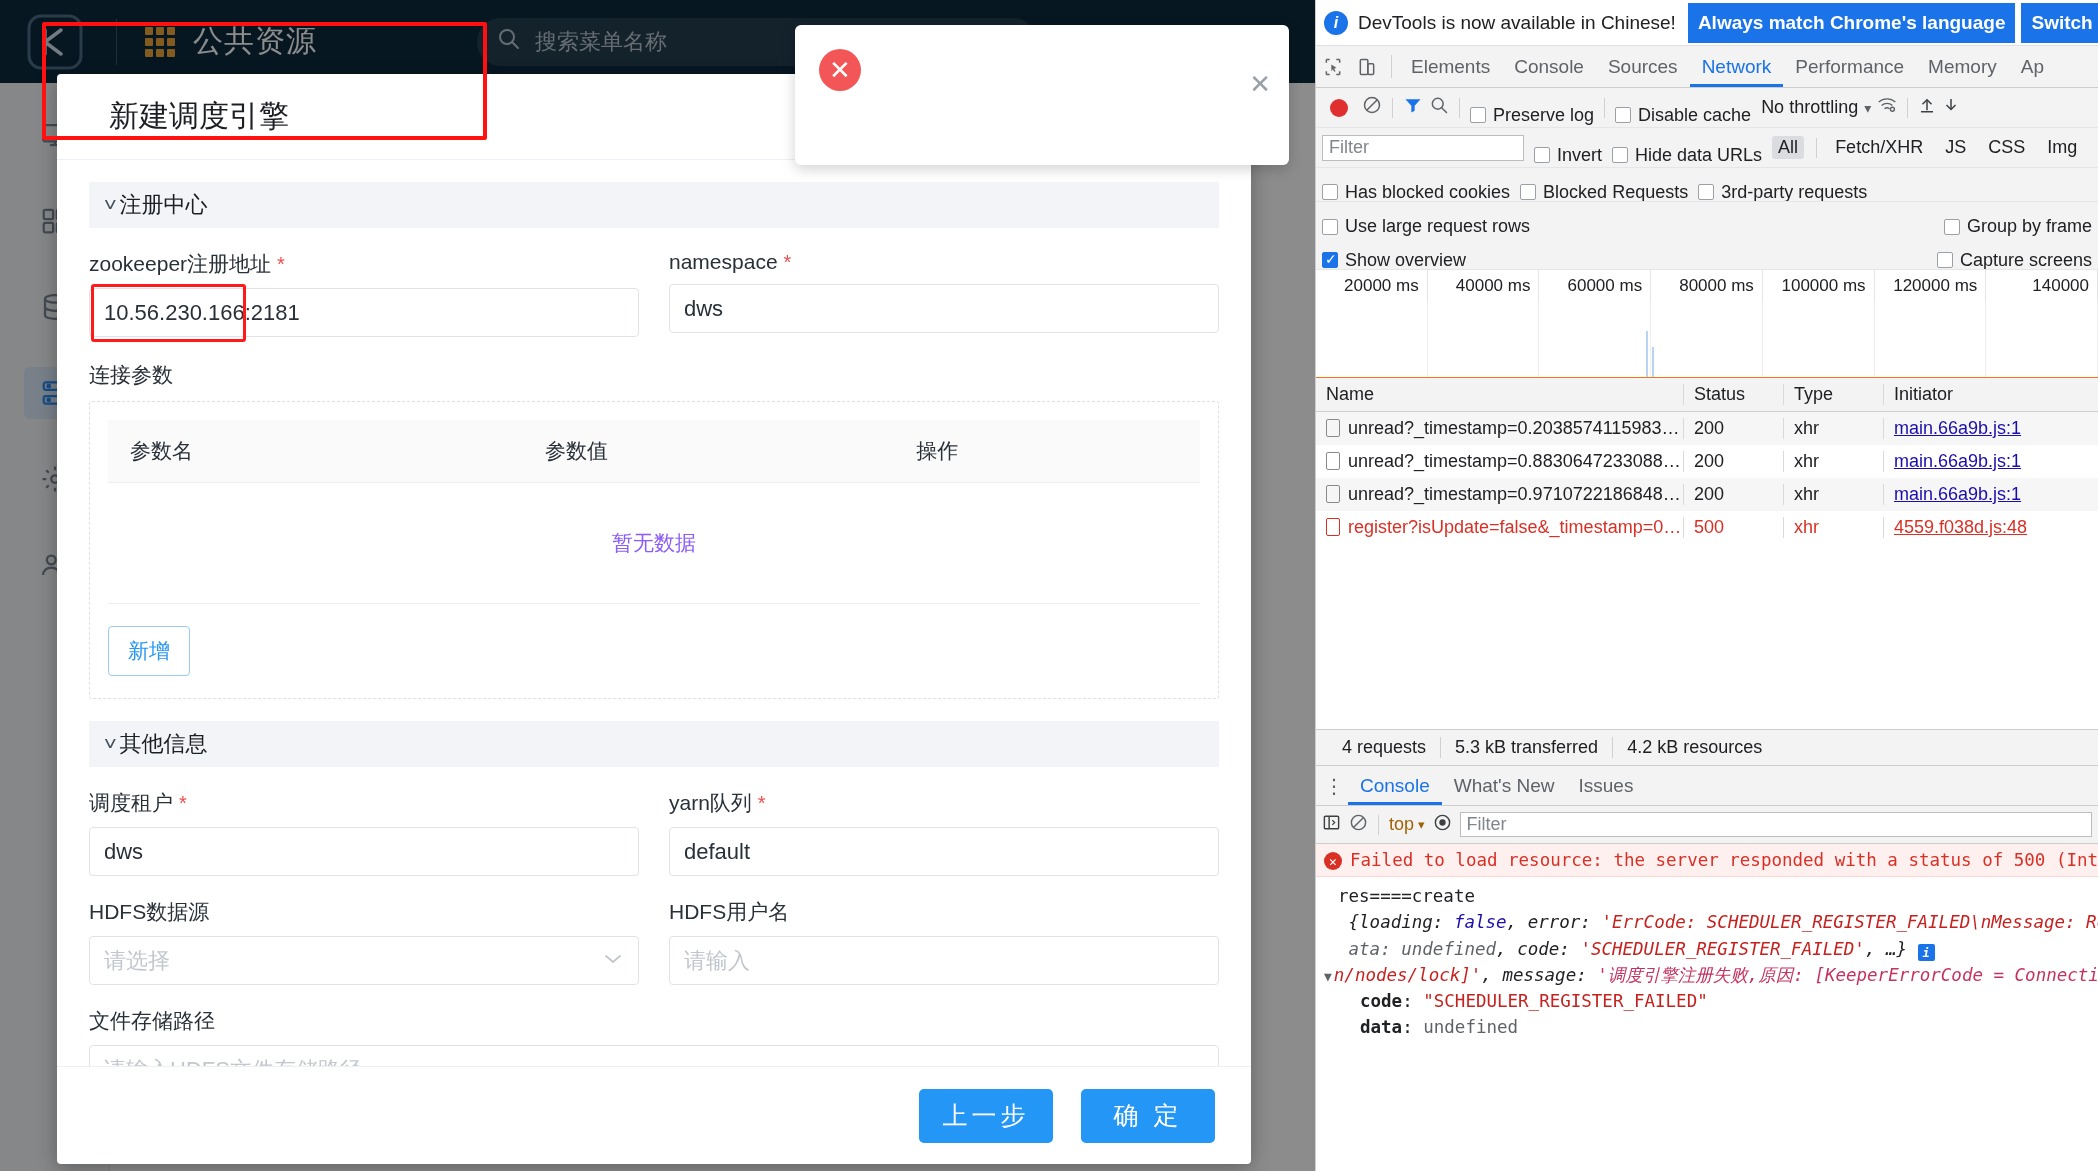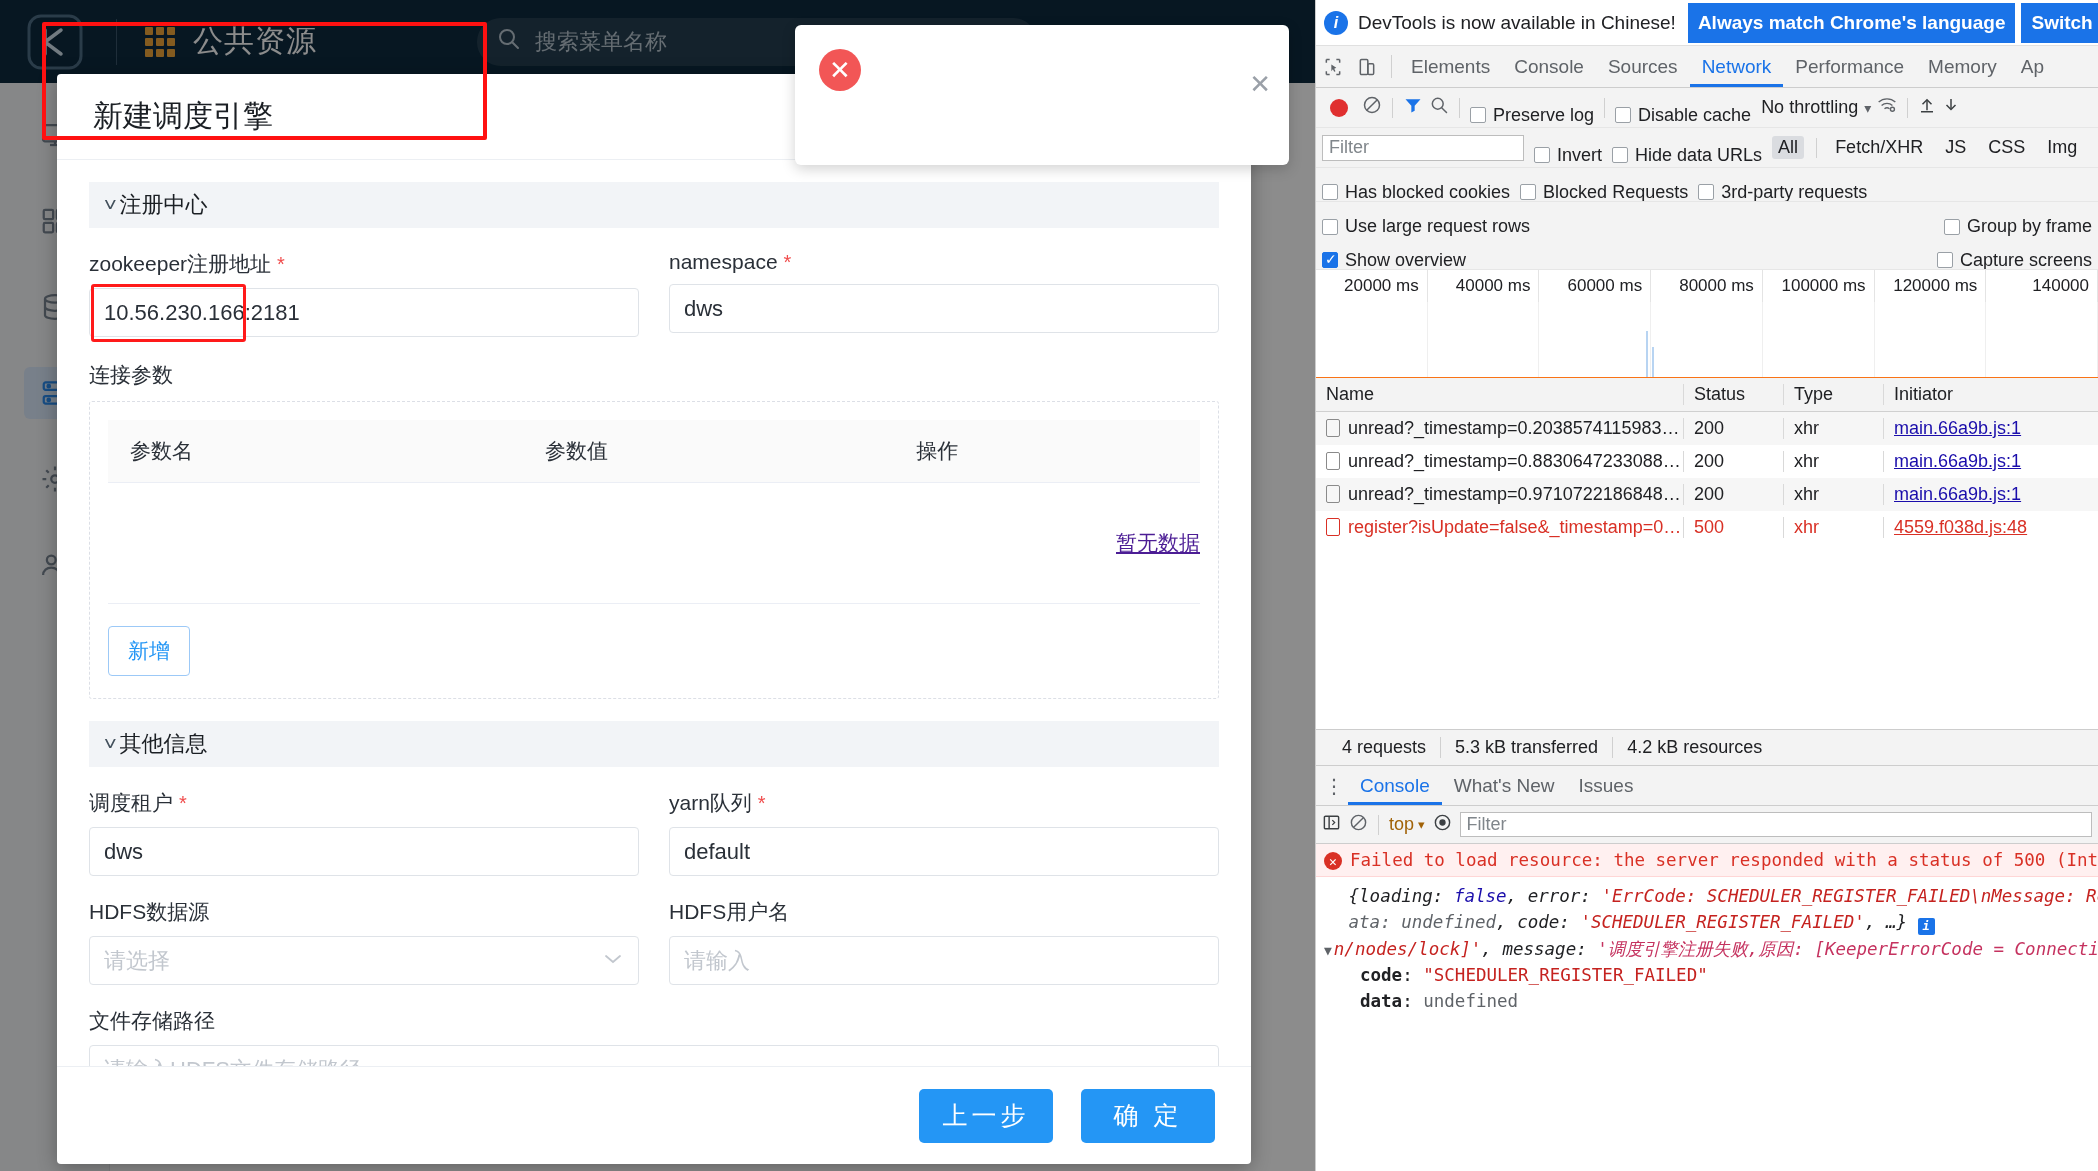--- a/index.html
+++ b/index.html
@@ -53,21 +53,21 @@
     position: absolute; inset: 0; background: rgba(0,0,0,0.45);
   }
 
   
   .modal {
     position: absolute; left: 57px; top: 74px; width: 1194px; height: 1090px;
     background: #fff; border-radius: 4px; box-shadow: 0 4px 20px rgba(0,0,0,0.3);
     display: flex; flex-direction: column; overflow: hidden;
   }
   .modal-head {
-    height: 86px; display: flex; align-items: center; padding: 0 36px;
+    height: 86px; display: flex; align-items: center; padding: 0 52px;
     border-bottom: 1px solid #eceff3; flex: 0 0 auto;
   }
   .modal-title { font-size: 30px; color: #1b1f24; }
   .modal-body { flex: 1 1 auto; padding: 22px 32px 0 32px; overflow: hidden; }
   .modal-foot {
     flex: 0 0 auto; height: 98px; border-top: 1px solid #eceff3;
     display: flex; align-items: center; justify-content: flex-end; padding-right: 36px; gap: 28px;
   }
   .btn-primary {
     background: #2496f5; color: #fff; border: none; border-radius: 5px;
@@ -104,21 +104,21 @@
 
   
   .params-title { font-size: 21px; color: #2a3038; margin: 2px 0 12px 0; }
   .params-box { border: 1px dashed #dcdfe6; border-radius: 3px; padding: 18px 18px 22px 18px; margin-bottom: 22px; }
   .ptable { width: 100%; border-collapse: collapse; }
   .ptable th {
     background: #fafafa; text-align: left; font-weight: normal; font-size: 21px;
     color: #2a3038; padding: 17px 0 17px 22px; border-bottom: 1px solid #ebeef5;
   }
   .ptable td { border-bottom: 1px solid #ebeef5; }
-  .empty-cell { text-align: right; color: #4c1d95; font-size: 21px; padding: 46px 0; text-decoration: underline; }
+  .empty-cell { text-align: center; color: #8b5cf6; font-size: 21px; padding: 46px 0; }
   .btn-ghost {
     margin-top: 22px; background: #fff; border: 1px solid #9cc9f7; color: #2496f5;
     border-radius: 4px; height: 50px; min-width: 82px; font-size: 21px; cursor: pointer;
     font-family: inherit; padding: 0 14px;
   }
 
   
   .toast {
     position: absolute; left: 795px; top: 25px; width: 494px; min-height: 140px;
     background: #fff; border-radius: 6px; box-shadow: 0 4px 14px rgba(0,0,0,0.18);
@@ -721,20 +721,21 @@
       </div>
       <input class="console-filter" placeholder="Filter" style="">
     </div>
 
     <div class="con-err">
       <span class="err-badge">✕</span>
       <span>Failed to load resource: the server responded with a status of 500 (Internal</span>
     </div>
 
     <div class="con-log">
+      <div>res====create</div>
       <div>
         &nbsp;<span class="it">{loading:</span>
         <span class="it blue">false</span><span class="it">, error:</span>
         <span class="it red">'ErrCode: SCHEDULER_REGISTER_FAILED\nMessage: Regi</span>
       </div>
       <div>
         &nbsp;<span class="it grey">ata:</span>
         <span class="it grey">undefined</span><span class="it">, code:</span>
         <span class="it red">'SCHEDULER_REGISTER_FAILED'</span><span class="it">, …}</span>
         <span class="ibadge">i</span>

